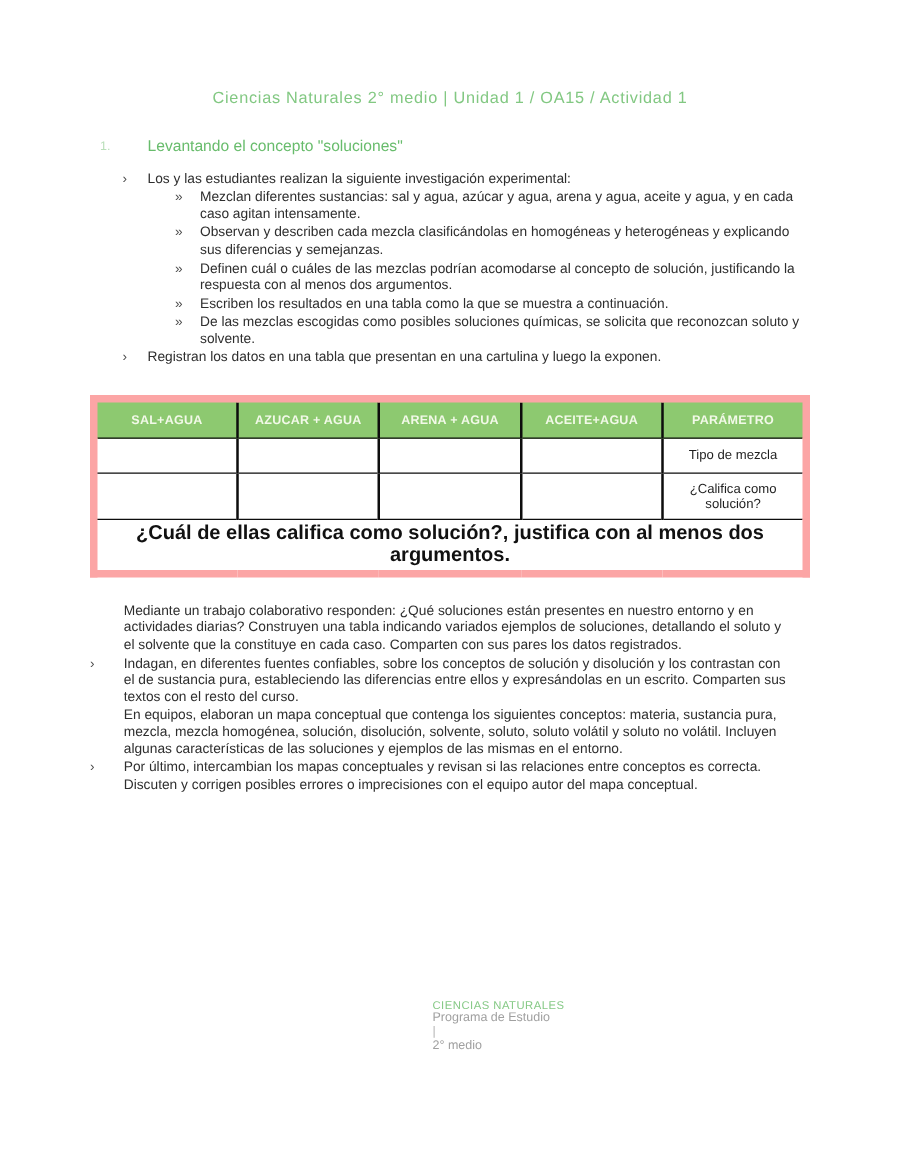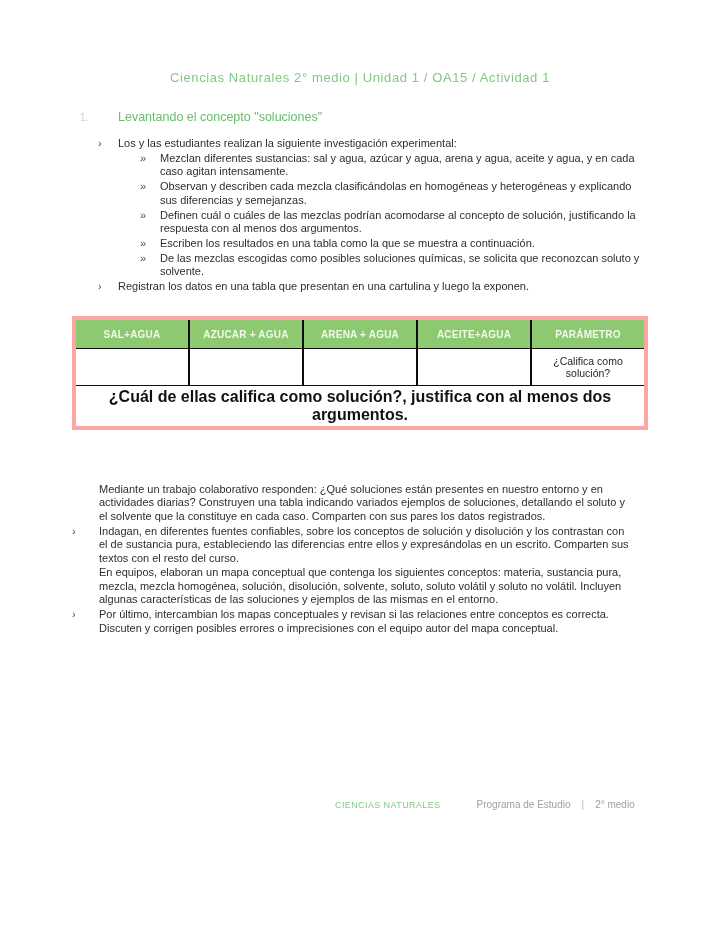--- a/index.html
+++ b/index.html
@@ -27,32 +27,33 @@
   .follow-list .li .b { flex:0 0 27px; }
   table.results {
     position:absolute; top:316px; left:72px; width:576px;
     border-collapse:collapse; table-layout:fixed;
     font-family:"Liberation Sans", sans-serif;
   }
   table.results th, table.results td {
     border:1px solid #0d0d0d; border-left:2px solid #0d0d0d; border-right:2px solid #0d0d0d;
     padding:2px 6px; text-align:center; vertical-align:middle;
   }
-  table.results { border:4px solid #fca5a5; }
+  table.results { border:6px solid #fca5a5; }
   table.results th {
     background:#8dc970; color:#f2f9e8; font-size:10px; font-weight:bold;
     letter-spacing:0.2px; height:24px;
   }
   table.results td.empty { height:23px; }
   table.results tr.r3 td { height:32px; }
   table.results td.param { font-size:10.5px; color:#1f1f1f; line-height:12.5px; }
   table.results td.tfoot { font-size:16px; font-weight:bold; height:22px; color:#111111; }
   .page-footer {
     position:absolute; top:799px; left:335px; display:flex; align-items:baseline;
     white-space:nowrap;
+    flex-direction:column;
   }
   .f-subject { color:#85c985; font-size:9px; letter-spacing:0.4px; margin-right:36px; }
   .f-program { color:#a0a0a0; font-size:10px; }
   .f-sep { color:#b5b5b5; font-size:10px; margin:0 11px; }
   .f-grade { color:#a0a0a0; font-size:10px; }
 </style>
 </head>
 <body>
 
 <div class="page">
@@ -97,20 +98,27 @@
     <thead>
       <tr>
         <th style="width:20%">SAL+AGUA</th>
         <th style="width:20%">AZUCAR + AGUA</th>
         <th style="width:20%">ARENA + AGUA</th>
         <th style="width:20%">ACEITE+AGUA</th>
         <th style="width:20%">PARÁMETRO</th>
       </tr>
     </thead>
     <tbody>
+      <tr class="r1">
+        <td class="empty"></td>
+        <td class="empty"></td>
+        <td class="empty"></td>
+        <td class="empty"></td>
+        <td class="param">Tipo de mezcla</td>
+      </tr>
       <tr class="r3">
         <td class="empty"></td>
         <td class="empty"></td>
         <td class="empty"></td>
         <td class="empty"></td>
         <td class="param">¿Califica como solución?</td>
       </tr>
       <tr>
         <td class="tfoot" colspan="5">¿Cuál de ellas califica como solución?, justifica con al menos dos argumentos.</td>
       </tr>

